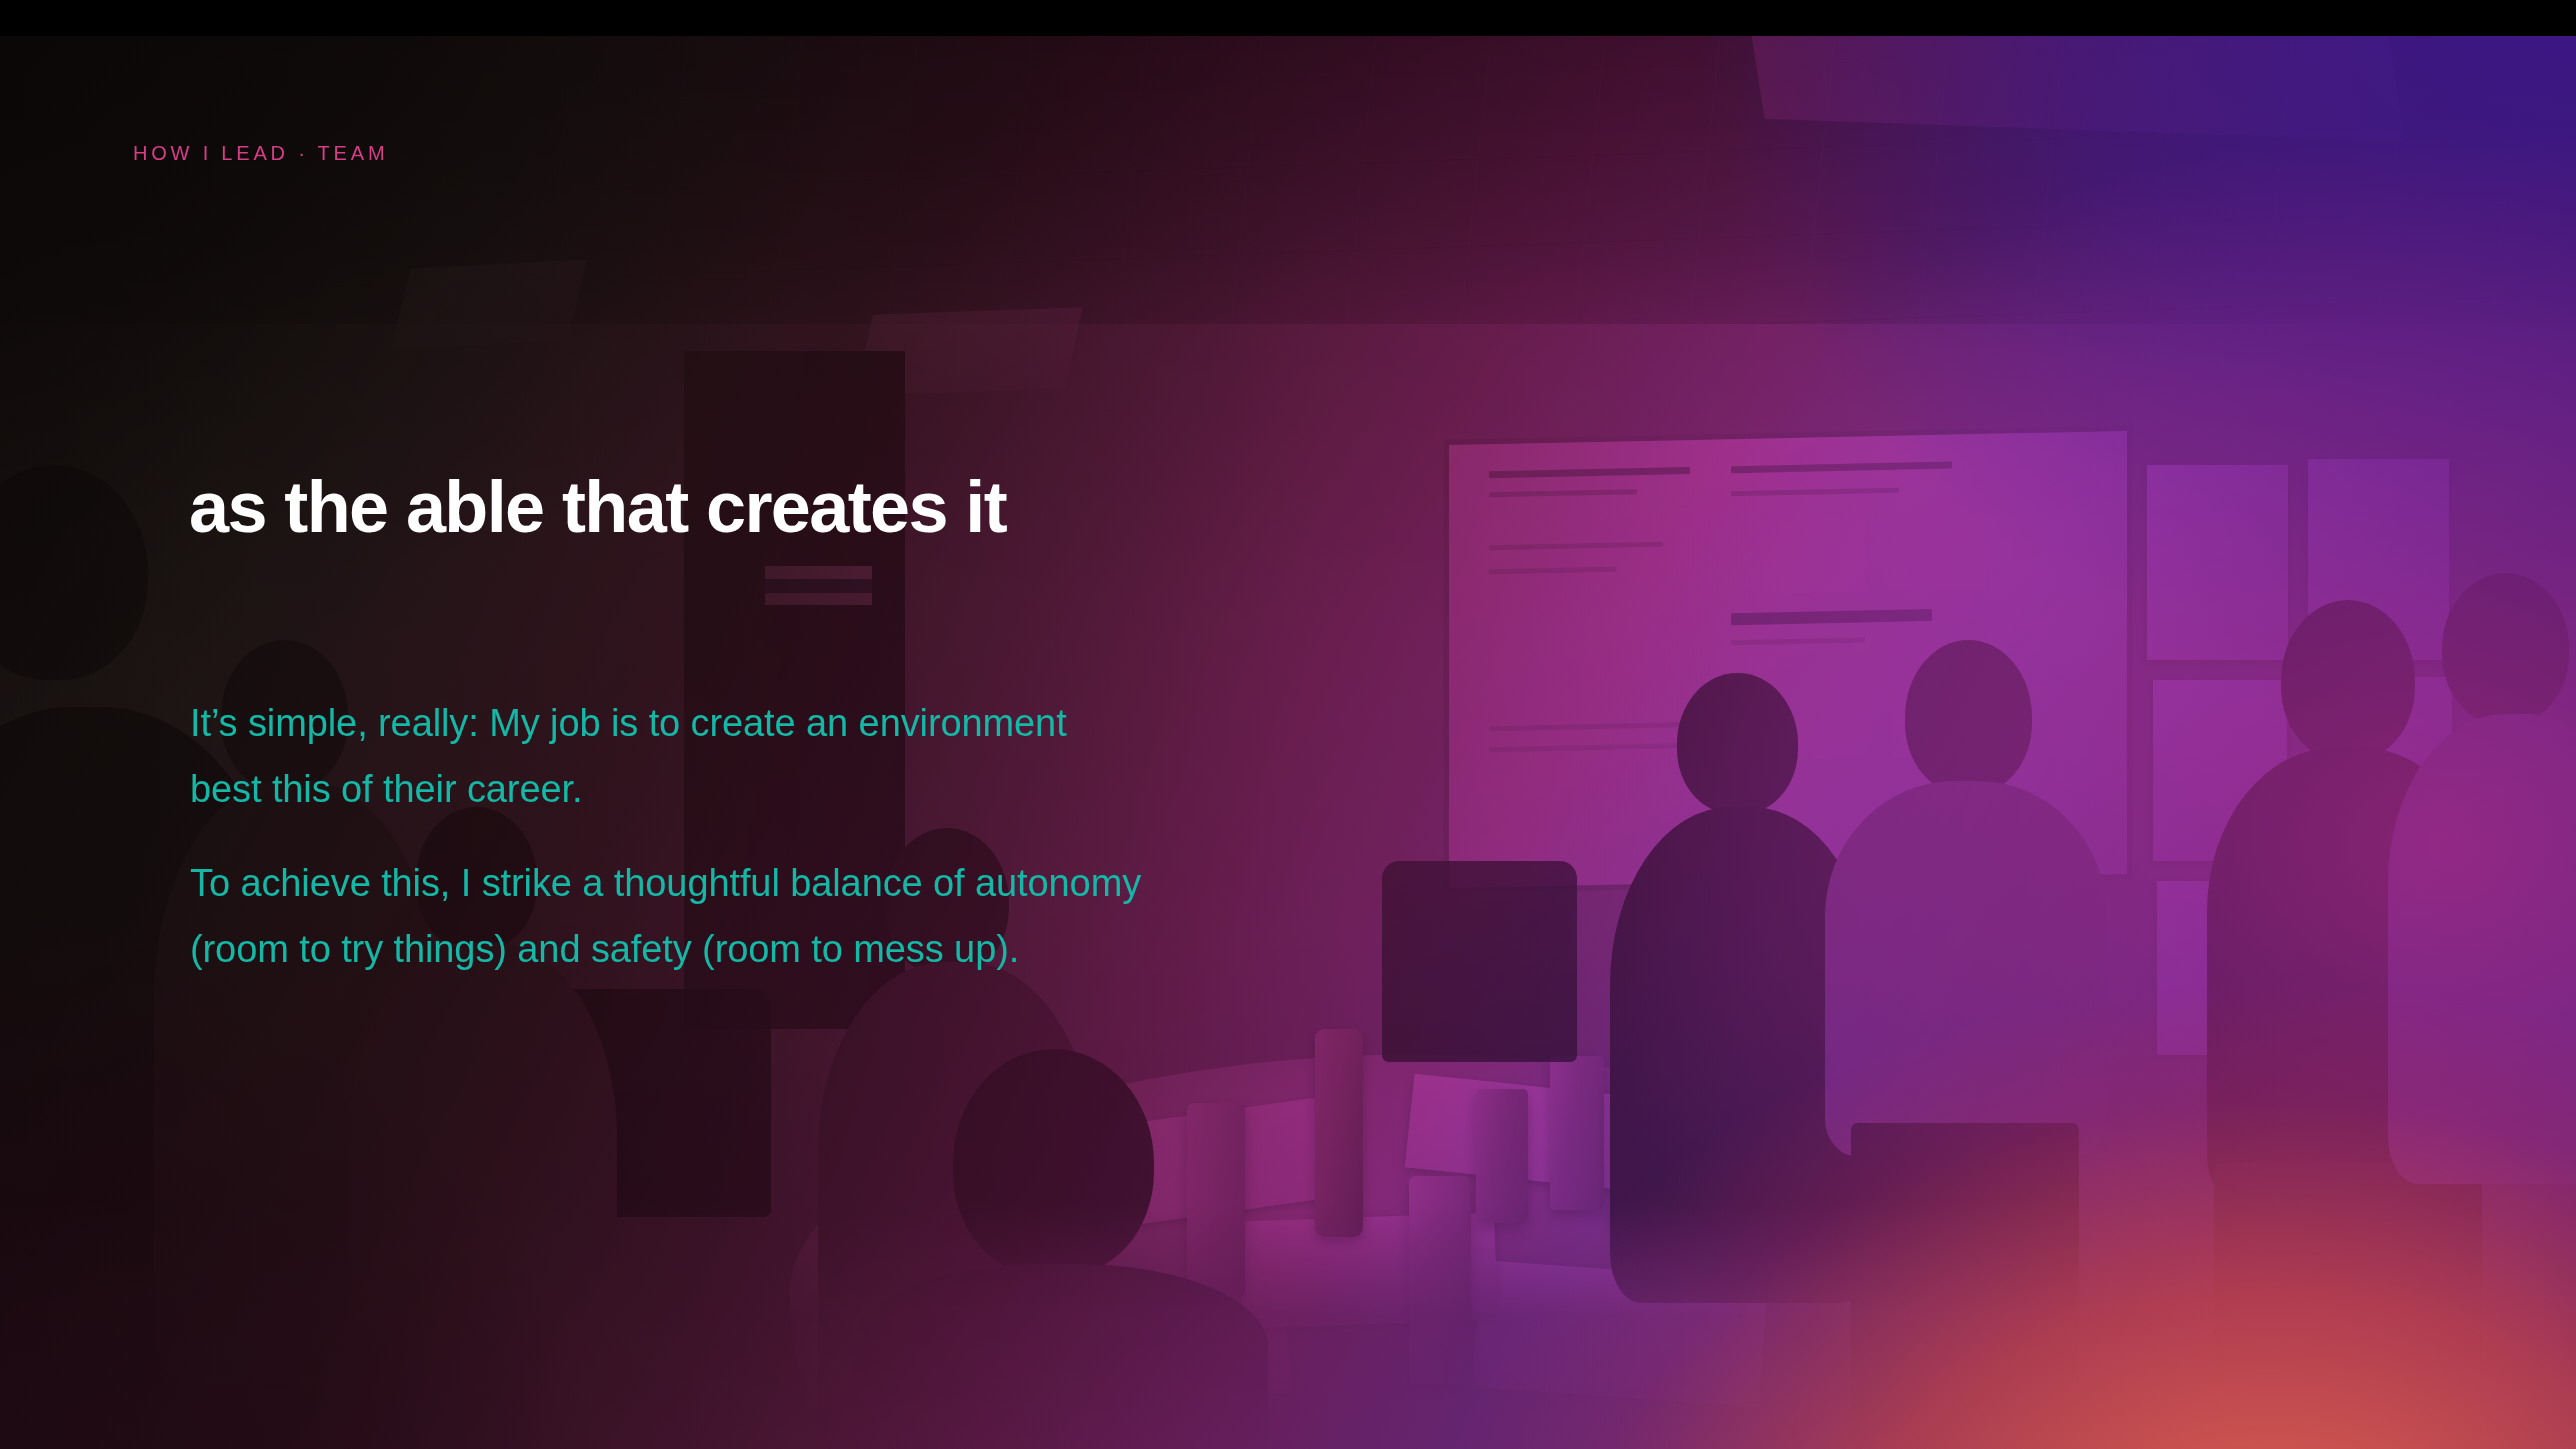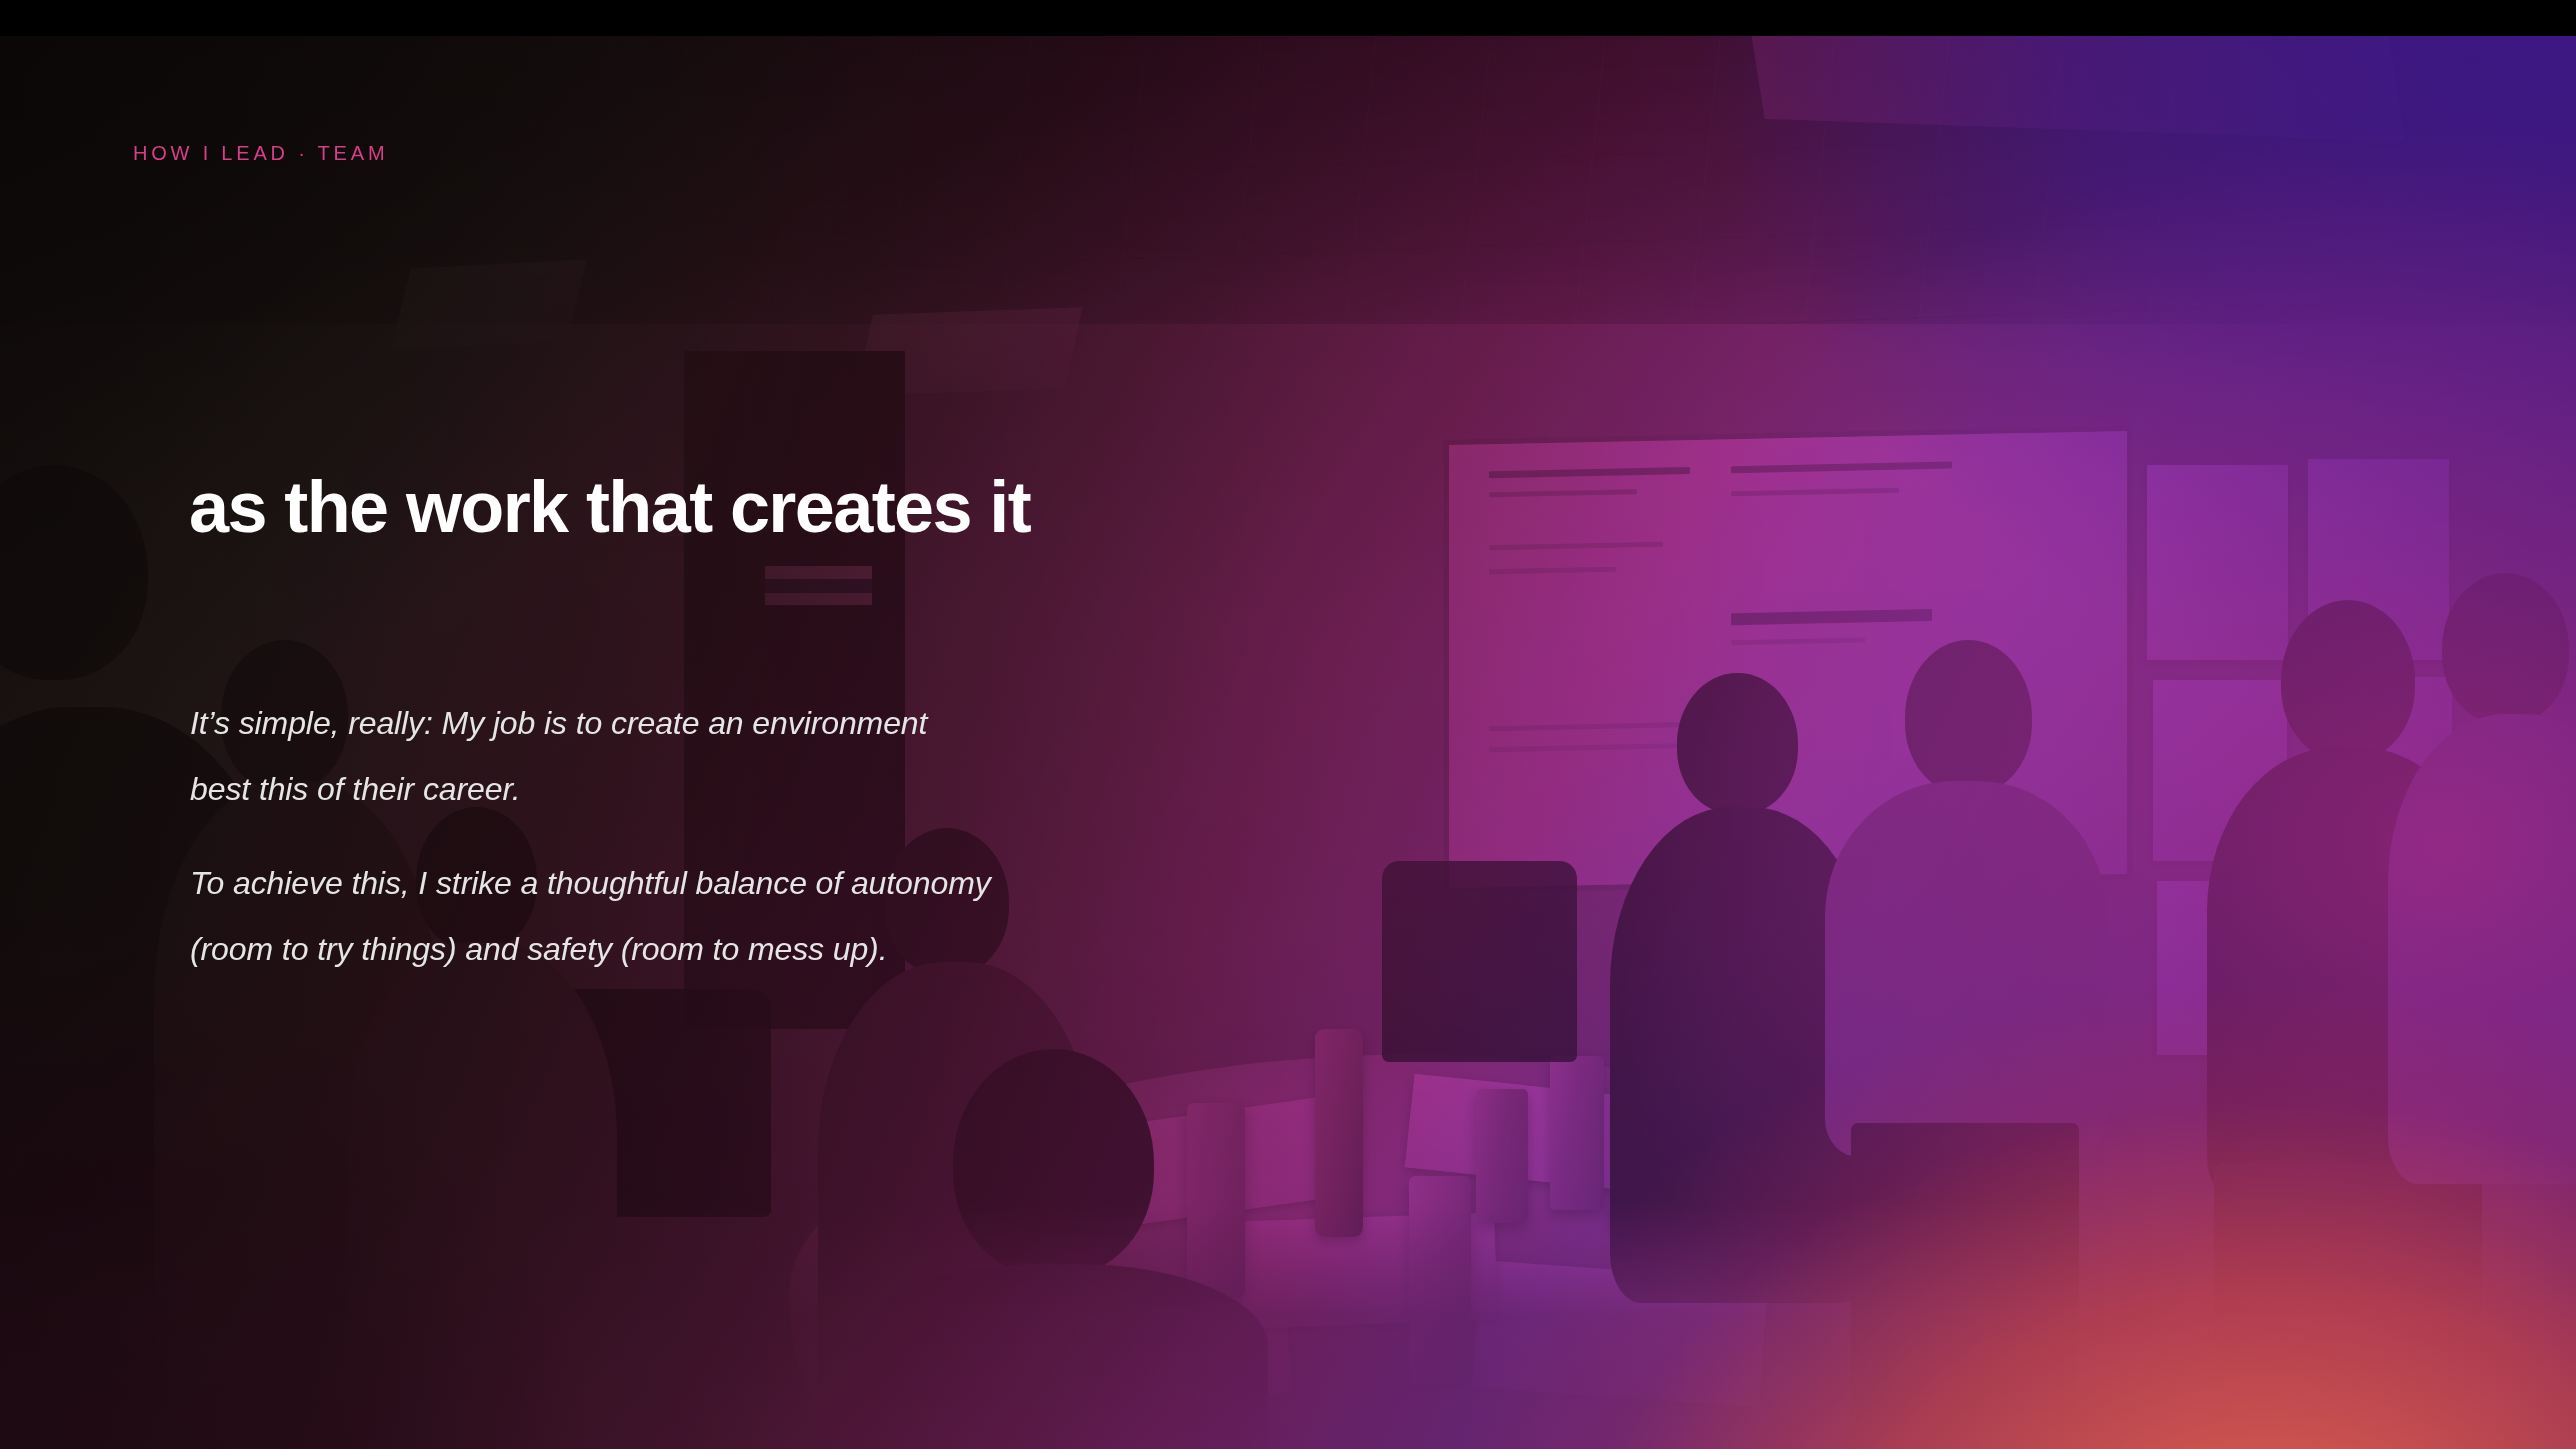--- a/index.html
+++ b/index.html
@@ -138,25 +138,24 @@
     width:1409px;
     font-size:72px;font-weight:700;
     line-height:114px;
     letter-spacing:-1.6px;
     color:#ffffff;
   }
   .headline .hl-line{display:block;white-space:nowrap;}
 
   .body{
     position:absolute;left:190px;top:654px;width:1375px;
-    color:#e5e5e5;
-    font-size:32px;font-weight:400;
+    color:#14b8a6;
+    font-size:38px;font-weight:400;
     line-height:66px;
     letter-spacing:-0.1px;
-    font-style:italic;
   }
   .body p{margin:0;}
   .body p + p{margin-top:28px;}
   .body .b-line{display:block;white-space:nowrap;}
 </style>
 </head>
 <body>
 
 <div id="slide">
 
@@ -260,21 +259,21 @@
   <div class="tint-magenta"></div>
   <div class="tint-orange"></div>
   <div class="tint-dark"></div>
   <div class="tint-legibility"></div>
 
   <div id="content">
 
     <div class="eyebrow">HOW I LEAD · TEAM</div>
 
     <h1 class="headline">
-      <span class="hl-line">as the work that creates it</span>
+      <span class="hl-line">as the able that creates it</span>
     </h1>
 
     <div class="body">
       <p>
         <span class="b-line">It’s simple, really: My job is to create an environment</span>
         <span class="b-line">best this of their career.</span>
       </p>
       <p>
         <span class="b-line">To achieve this, I strike a thoughtful balance of autonomy</span>
         <span class="b-line">(room to try things) and safety (room to mess up).</span>

